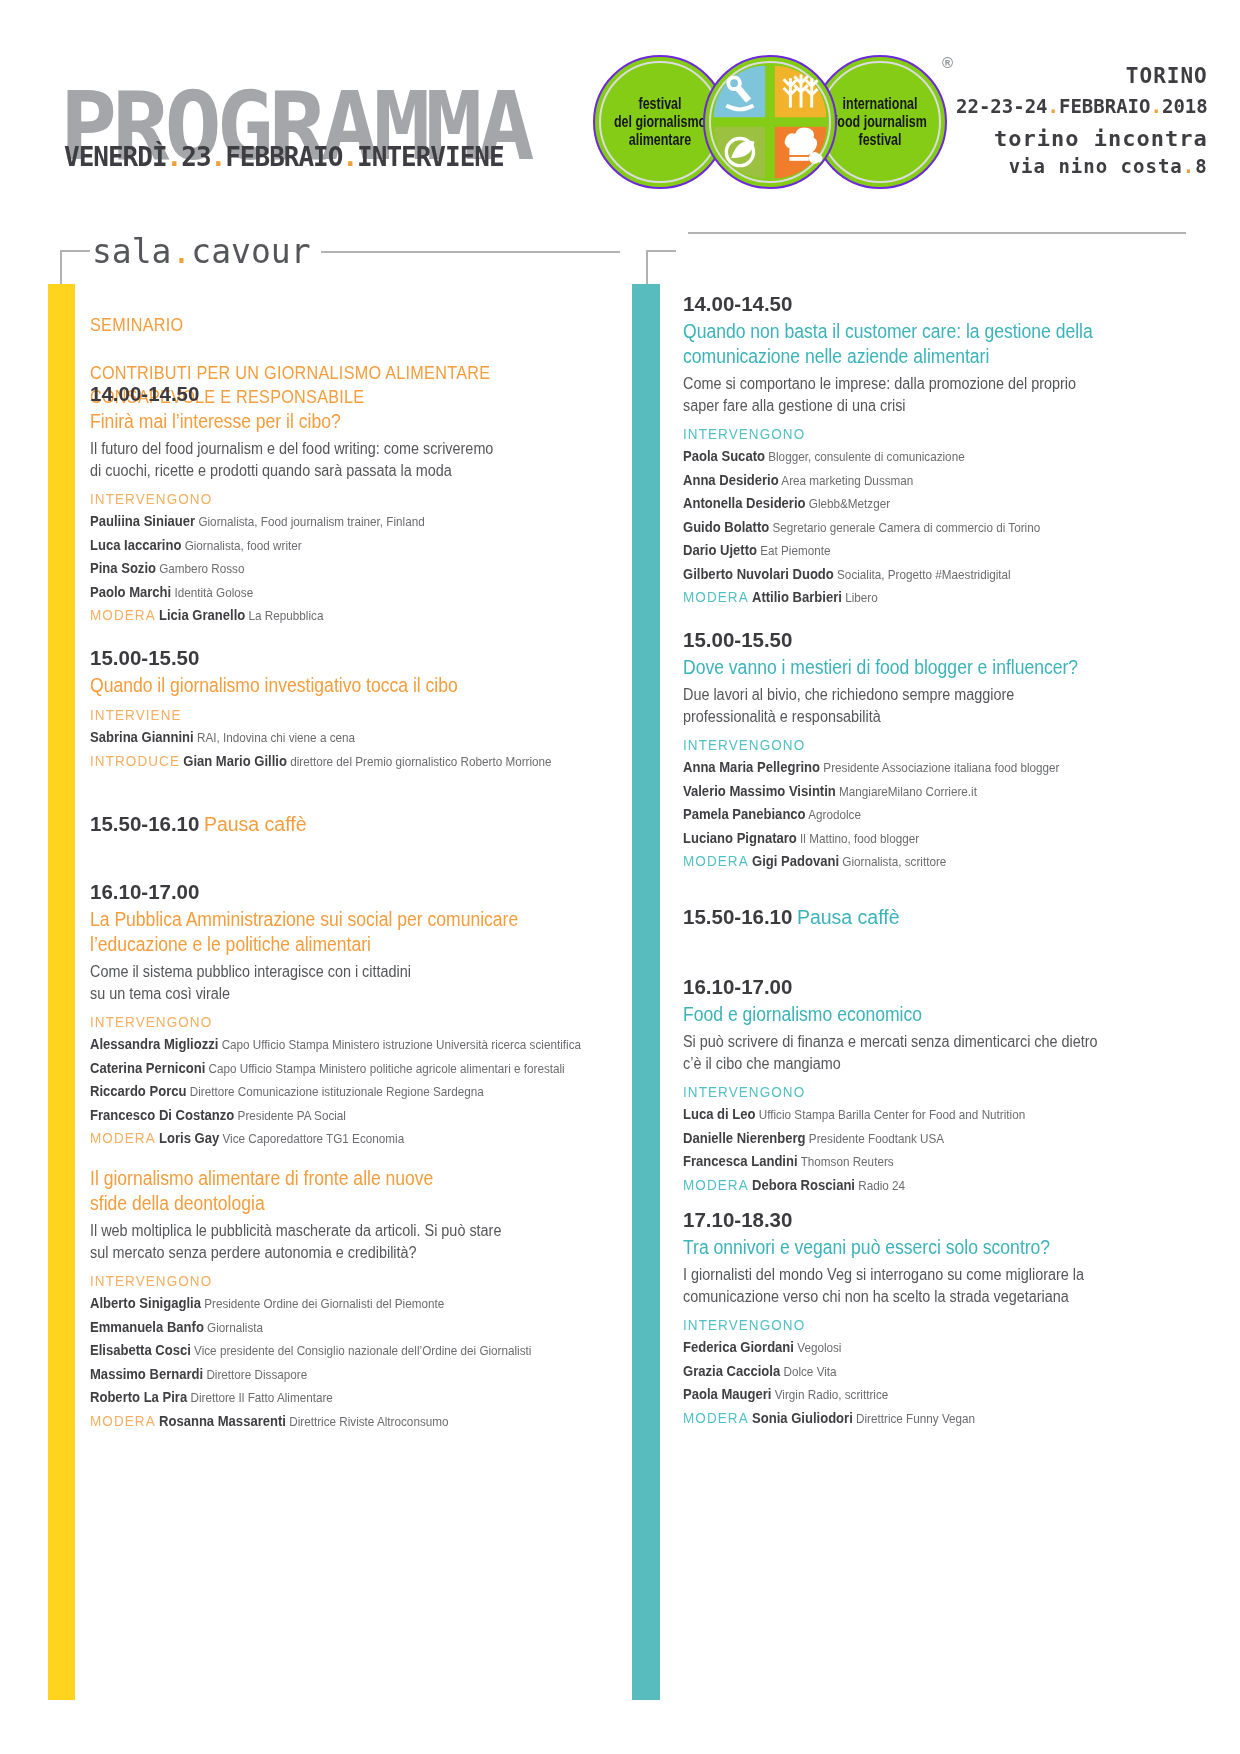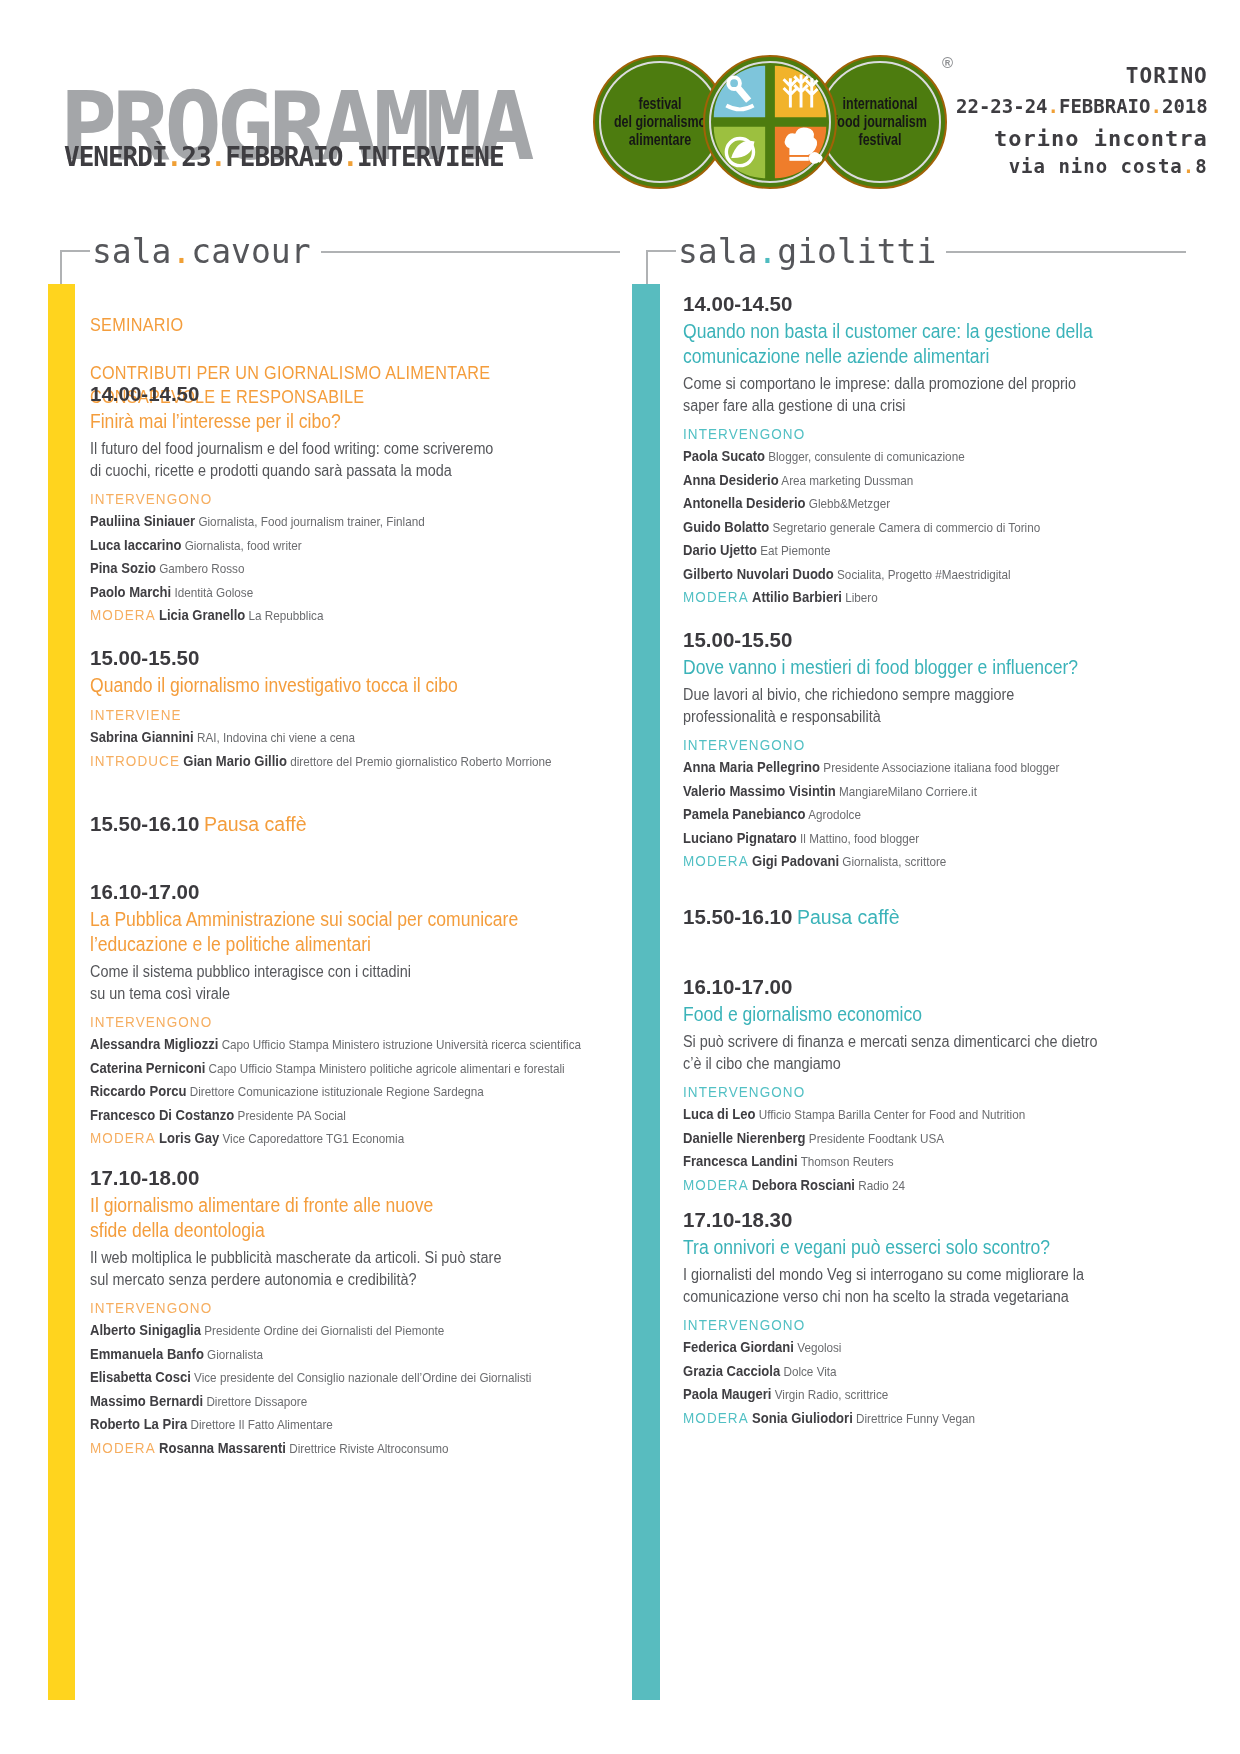--- a/index.html
+++ b/index.html
@@ -13,22 +13,22 @@
     color:#3E3D41;letter-spacing:-1px;}
   .dot{color:#F0A036;}
 
   .venue{position:absolute;left:956px;top:64px;color:#3E3D41;font-weight:bold;text-align:right;}
   .venue .city{font-size:21px;letter-spacing:1px;}
   .venue .dates{font-size:19px;margin-top:7px;letter-spacing:0;}
   .venue .place{font-size:22px;margin-top:9px;letter-spacing:1px;}
   .venue .addr{font-size:19px;margin-top:4px;letter-spacing:1px;}
 
   
-  .circle{position:absolute;width:134px;height:134px;border-radius:50%;background:#4d7c0f;
-    border:2px solid #a16207;box-sizing:border-box;}
+  .circle{position:absolute;width:134px;height:134px;border-radius:50%;background:#84cc16;
+    border:2px solid #6d28d9;box-sizing:border-box;}
   .circle::before{content:'';position:absolute;inset:4px;border:2px solid #DBDCDE;border-radius:50%;}
   .circle .ctext{position:absolute;inset:0;display:flex;flex-direction:column;align-items:center;
     justify-content:center;font-weight:bold;font-size:16px;line-height:1.12;color:#161616;
     transform:scaleX(.78);text-align:center;}
   .reg-mark{position:absolute;left:942px;top:54px;font-size:15px;color:#8E9093;font-weight:bold;}
 
   
   .room-head{position:absolute;top:232px;display:flex;align-items:center;}
   .room-head .room{font-size:33px;color:#55565A;letter-spacing:0;white-space:nowrap;}
   .room-head .rule{flex:1;height:2px;background:#B0B2B4;margin-left:10px;}
@@ -122,21 +122,20 @@
 <div class="bracket-h" style="left:60px;top:250px;width:30px"></div>
 <div class="bracket-v" style="left:60px;top:250px;height:34px"></div>
 <div class="room-head col0 mono" style="left:92px;width:528px">
   <span class="room"><span>sala</span><span class="dotr">.</span><span>cavour</span></span>
   <span class="rule"></span>
 </div>
 
 <div class="bracket-h" style="left:646px;top:250px;width:30px"></div>
 <div class="bracket-v" style="left:646px;top:250px;height:34px"></div>
 <div class="room-head col1 mono" style="left:678px;width:508px">
-  <span class="room"><span>sala</span><span class="dotr">.</span><span>giolitti</span></span>
   <span class="rule"></span>
 </div>
 
 <div class="vbar yellow"></div>
 <div class="vbar teal"></div>
 
 <div class="col c-left col0">
   <div class="seminar sx" style="top:289px">
     <div>SEMINARIO</div>
     <div>CONTRIBUTI PER UN GIORNALISMO ALIMENTARE
@@ -157,21 +156,20 @@
     <div class="session break" style="top: 812px;"><span class="time">15.50-16.10</span> <span class="btitle accent">Pausa caffè</span></div>
     <div class="session" style="top: 880px;">
       <div class="time">16.10-17.00</div>
       <div class="stitle sx accent">La Pubblica Amministrazione sui social per comunicare
 l’educazione e le politiche alimentari</div>
       <div class="sdesc sx">Come il sistema pubblico interagisce con i cittadini
 su un tema così virale</div>
       <div class="people sx"><div class="plabel accent2">INTERVENGONO</div><div class="person"><b>Alessandra Migliozzi</b> <span class="role">Capo Ufficio Stampa Ministero istruzione Università ricerca scientifica</span></div><div class="person"><b>Caterina Perniconi</b> <span class="role">Capo Ufficio Stampa Ministero politiche agricole alimentari e forestali</span></div><div class="person"><b>Riccardo Porcu</b> <span class="role">Direttore Comunicazione istituzionale Regione Sardegna</span></div><div class="person"><b>Francesco Di Costanzo</b> <span class="role">Presidente PA Social</span></div><div class="person"><span class="prefix accent2">MODERA</span> <b>Loris Gay</b> <span class="role">Vice Caporedattore TG1 Economia</span></div></div>
     </div>
     <div class="session" style="top: 1166px;">
-      <div class="time">17.10-18.00</div>
       <div class="stitle sx accent">Il giornalismo alimentare di fronte alle nuove
 sfide della deontologia</div>
       <div class="sdesc sx">Il web moltiplica le pubblicità mascherate da articoli. Si può stare
 sul mercato senza perdere autonomia e credibilità?</div>
       <div class="people sx"><div class="plabel accent2">INTERVENGONO</div><div class="person"><b>Alberto Sinigaglia</b> <span class="role">Presidente Ordine dei Giornalisti del Piemonte</span></div><div class="person"><b>Emmanuela Banfo</b> <span class="role">Giornalista</span></div><div class="person"><b>Elisabetta Cosci</b> <span class="role">Vice presidente del Consiglio nazionale dell’Ordine dei Giornalisti</span></div><div class="person"><b>Massimo Bernardi</b> <span class="role">Direttore Dissapore</span></div><div class="person"><b>Roberto La Pira</b> <span class="role">Direttore Il Fatto Alimentare</span></div><div class="person"><span class="prefix accent2">MODERA</span> <b>Rosanna Massarenti</b> <span class="role">Direttrice Riviste Altroconsumo</span></div></div>
     </div>
   </div>
 <div class="col c-right col1">
     <div class="session" style="top: 292px;">
       <div class="time">14.00-14.50</div>

